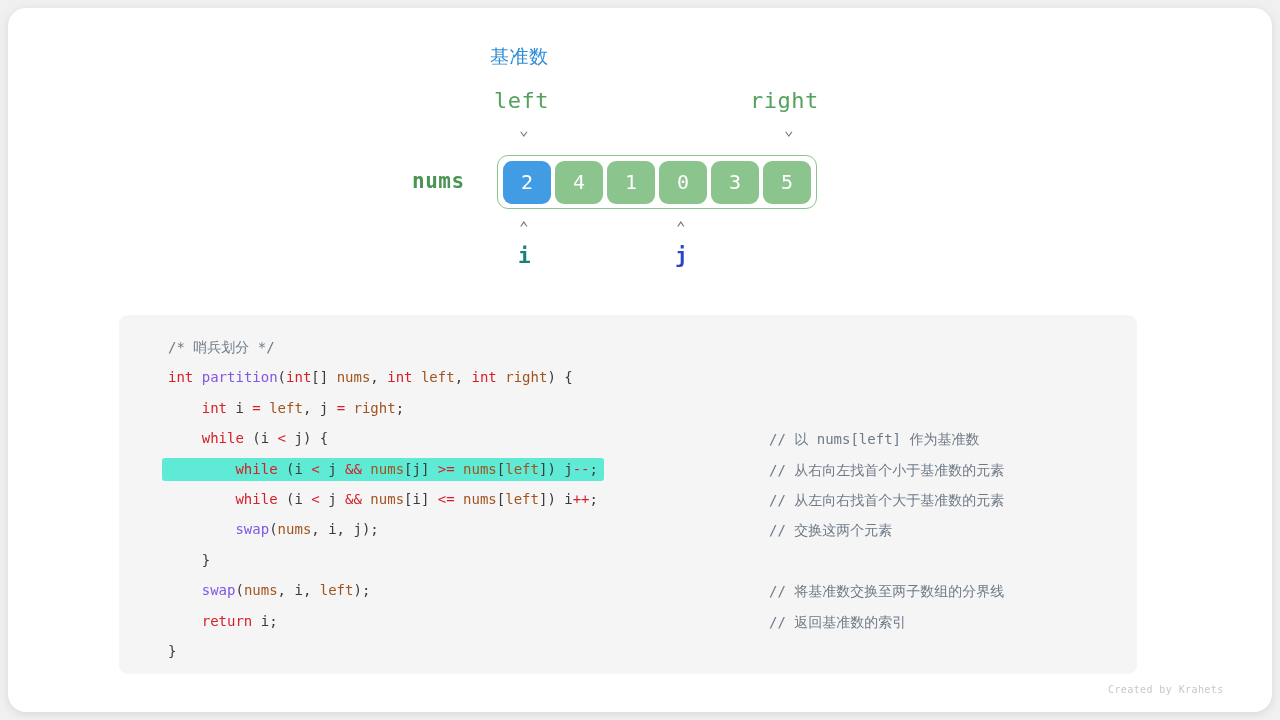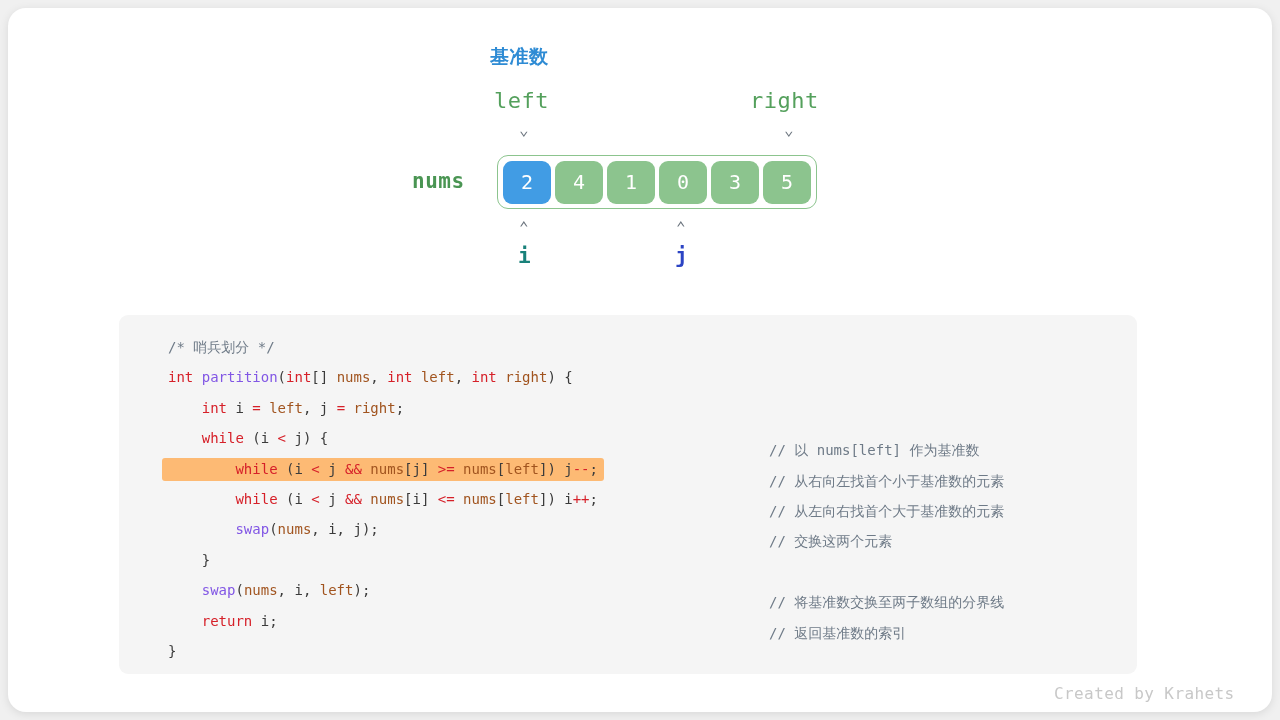--- a/index.html
+++ b/index.html
@@ -40,21 +40,21 @@
     left: 0; top: 0;
     width: 1264px;
     height: 290px;
   }
 
   .pivot-title {
     position: absolute;
     left: 482px;
     top: 36px;
     font-family: "DejaVu Sans", sans-serif;
-    font-weight: bold;
+    font-weight: normal;
     font-size: 19px;
     color: #2e8bd4;
     letter-spacing: 0.5px;
   }
 
   .bound-label {
     position: absolute;
     top: 80px;
     font-family: "DejaVu Sans Mono", monospace;
     font-size: 22px;
@@ -158,44 +158,44 @@
   }
 
   .code-line {
     position: relative;
     height: 30.4px;
     padding-left: 49px;
   }
   .code-line .cmt-col {
     position: absolute;
     left: 650px;
-    top: 12px;
+    top: 1px;
     color: #6e7a87;
   }
   .code-line.hl .code-text {
-    background: #fdba74;
+    background: #5eead4;
     border-radius: 3px;
     padding: 3px 6px 4px 6px;
     margin-left: -6px;
   }
 
   
   .kw   { color: #d62029; text-align: center; }           
   .fn   { color: #8257e5; text-align: center; }           
   .var  { color: #a1541f; }           
   .pun  { color: #3b3b3b; }           
   .op   { color: #d62029; }           
   .cmt  { color: #6e7a87; }           
 
   #footer {
     position: absolute;
-    left: 1046px;
+    left: 1100px;
     top: 676px;
     font-family: "DejaVu Sans Mono", monospace;
-    font-size: 16px;
+    font-size: 10px;
     color: #c8c8c8;
     letter-spacing: 0.4px;
   }
 </style>
 </head>
 <body>
 
 <div id="page">
   <div id="card">
 

